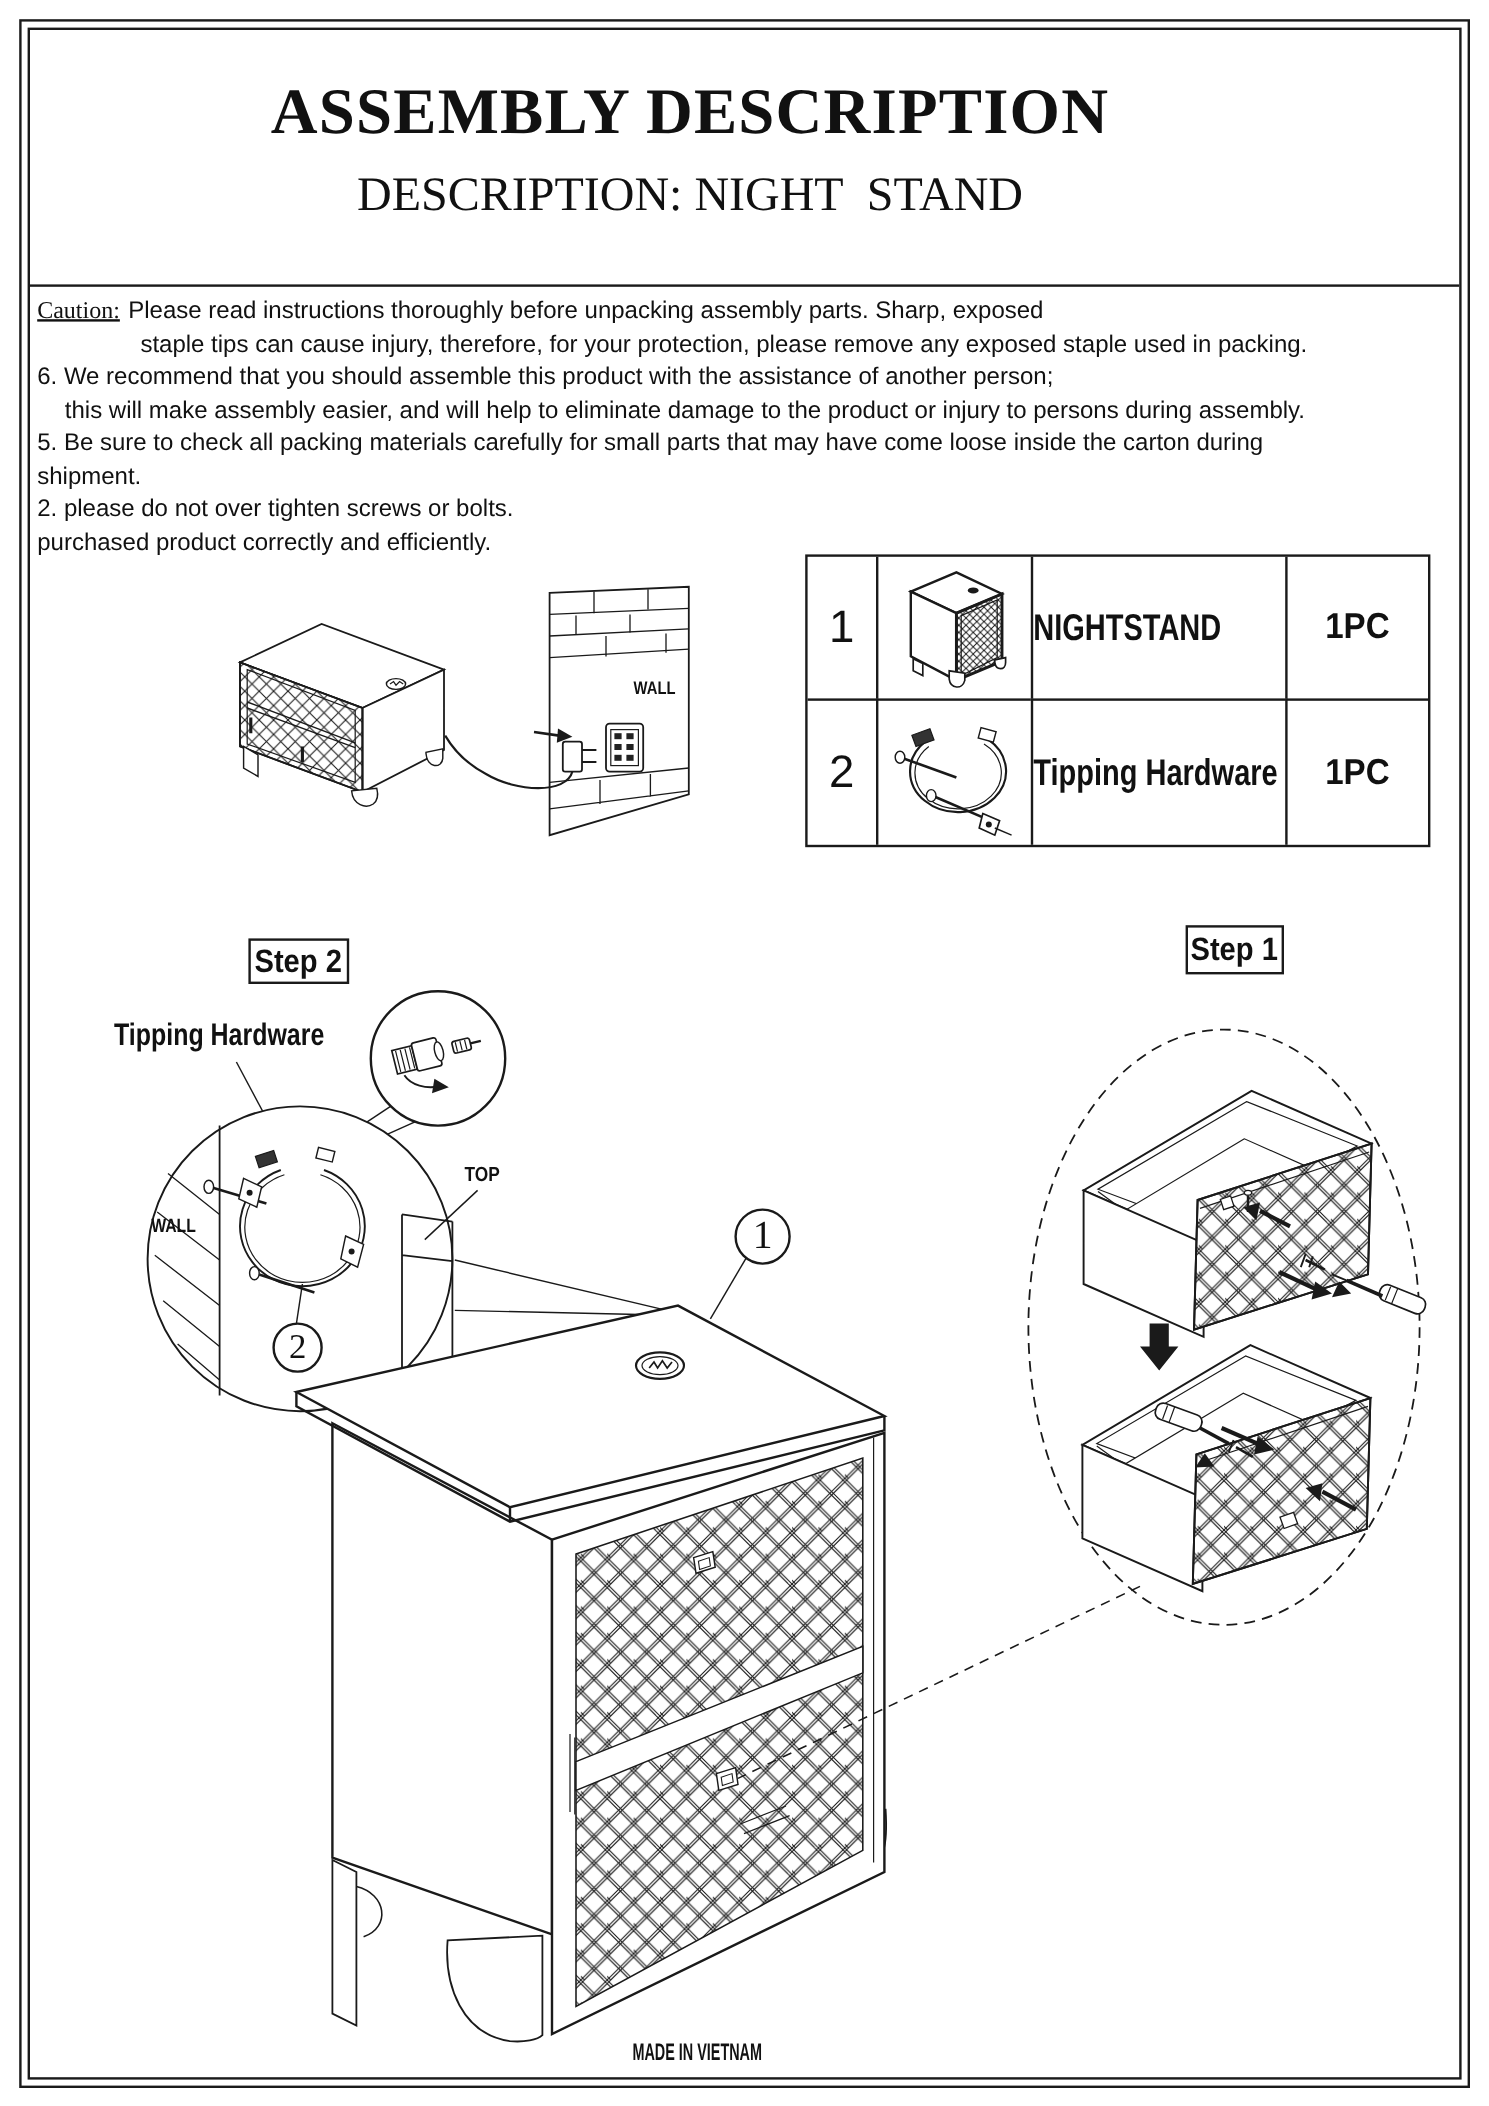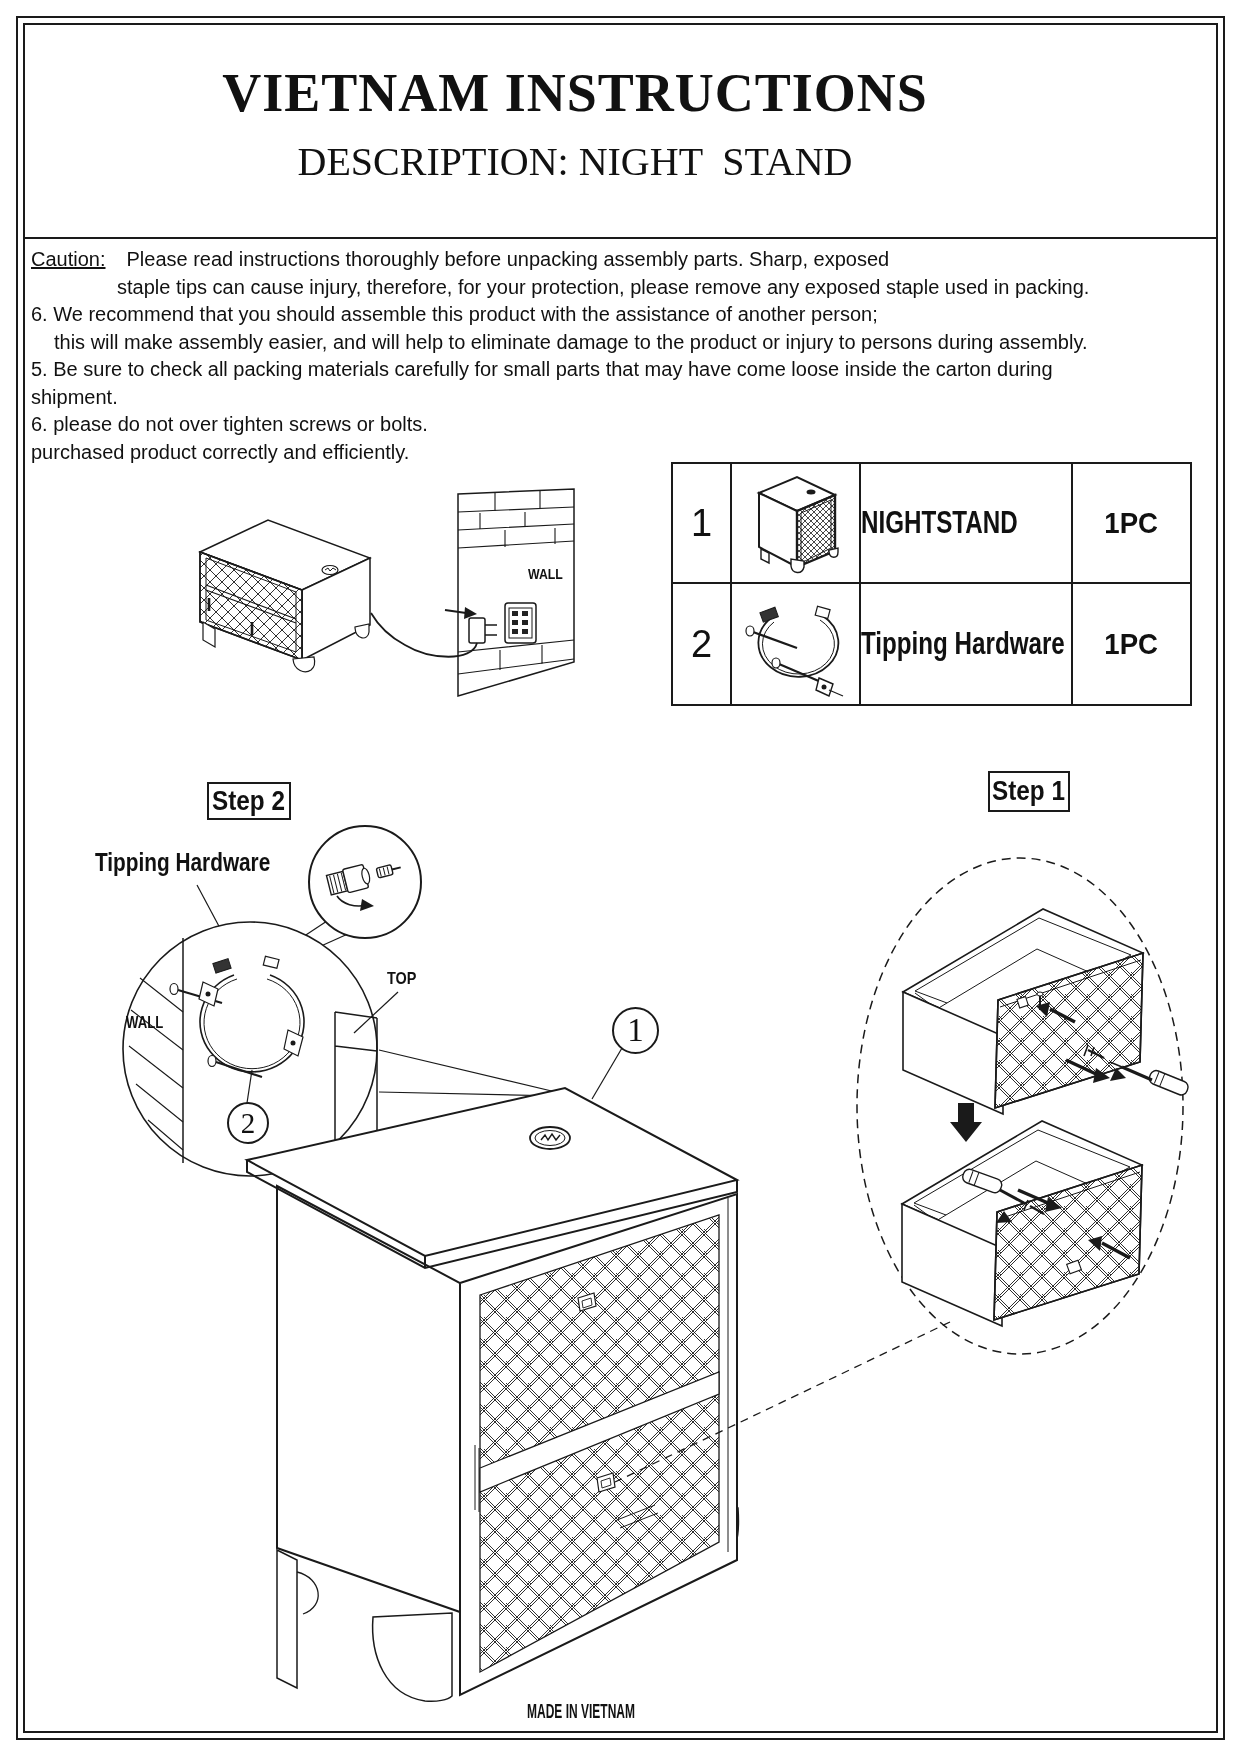--- a/index.html
+++ b/index.html
@@ -8,21 +8,21 @@
   .frame-outer{position:absolute;left:16px;top:16px;right:16px;bottom:15px;border:2px solid #1a1a1a;}
   .frame-inner{position:absolute;left:23px;top:23px;right:23px;bottom:22px;border:2px solid #1a1a1a;}
   .art{position:absolute;left:0;top:0;width:1241px;height:1755px;z-index:1;}
   .title{position:absolute;left:0;top:62px;width:1150px;text-align:center;
          font-family:"Liberation Serif","DejaVu Serif",serif;font-weight:bold;font-size:54px;letter-spacing:1px;z-index:2;}
   .subtitle{position:absolute;left:0;top:138px;width:1150px;text-align:center;white-space:pre;
          font-family:"Liberation Serif","DejaVu Serif",serif;font-size:40px;z-index:2;}
   .hsep{position:absolute;left:25px;top:237px;width:1191px;border-top:2px solid #1a1a1a;z-index:2;}
   .caution{position:absolute;left:31px;top:246px;width:1185px;font-size:20px;line-height:27.5px;z-index:2;}
   .caution div{white-space:nowrap;}
-  .cau-label{text-decoration:underline;margin-right:21px;}
+  .cau-label{text-decoration:underline;margin-right:7px;font-family:Liberation Serif, serif;}
   .ind-a{padding-left:86px;}
   .ind-b{padding-left:23px;}
   .parts-table{position:absolute;left:671px;top:462px;width:517px;height:240px;z-index:3;
     display:grid;grid-template-columns:57px 129px 212px 119px;grid-template-rows:118px 122px;
     border:2px solid #1a1a1a;background:#fff;}
   .parts-table>div{border-left:2px solid #1a1a1a;border-top:2px solid #1a1a1a;
     display:flex;align-items:center;justify-content:center;overflow:hidden;}
   .parts-table>div:nth-child(-n+4){border-top:none;}
   .parts-table>div:nth-child(4n+1){border-left:none;}
   .pt-num{font-size:38px;}
@@ -230,32 +230,32 @@
       <polygon points="578,1298 594,1293 596,1306 580,1311" fill="#fff" stroke="#1a1a1a" stroke-width="1.2"></polygon>
       <polygon points="582,1301 591,1298 592,1305 583,1308" fill="none" stroke="#1a1a1a" stroke-width="0.9"></polygon>
       <polygon points="597,1478 613,1473 615,1487 599,1492" fill="#fff" stroke="#1a1a1a" stroke-width="1.2"></polygon>
       <polygon points="601,1481 610,1478 611,1485 602,1488" fill="none" stroke="#1a1a1a" stroke-width="0.9"></polygon>
 
       <line x1="622" y1="1048" x2="592" y2="1099" stroke="#1a1a1a" stroke-width="1.2"></line>
       <line x1="950" y1="1322" x2="615" y2="1482" stroke="#1a1a1a" stroke-width="1.3" stroke-dasharray="8 6"></line>
     </g>
   </svg>
 
-  <div class="title">VIETNAM INSTRUCTIONS</div>
+  <div class="title">ASSEMBLY DESCRIPTION</div>
   <div class="subtitle">DESCRIPTION: NIGHT  STAND</div>
   <div class="hsep"></div>
 
   <div class="caution">
     <div><span class="cau-label">Caution:</span><span>Please read instructions thoroughly before unpacking assembly parts. Sharp, exposed</span></div>
     <div class="ind-a">staple tips can cause injury, therefore, for your protection, please remove any exposed staple used in packing.</div>
     <div>6. We recommend that you should assemble this product with the assistance of another person;</div>
     <div class="ind-b">this will make assembly easier, and will help to eliminate damage to the product or injury to persons during assembly.</div>
     <div>5. Be sure to check all packing materials carefully for small parts that may have come loose inside the carton during</div>
     <div>shipment.</div>
-    <div>6. please do not over tighten screws or bolts.</div>
+    <div>2. please do not over tighten screws or bolts.</div>
     <div>purchased product correctly and efficiently.</div>
   </div>
 
   <div class="parts-table">
     <div class="pt-num">1</div>
     <div>
       <svg width="125" height="112" viewBox="0 0 125 112">
         <defs>
           <pattern id="xh6" width="6" height="6" patternUnits="userSpaceOnUse">
             <path d="M0,6 L6,0 M-1.5,1.5 L1.5,-1.5 M4.5,7.5 L7.5,4.5" stroke="#1a1a1a" stroke-width="0.8" fill="none"></path>

